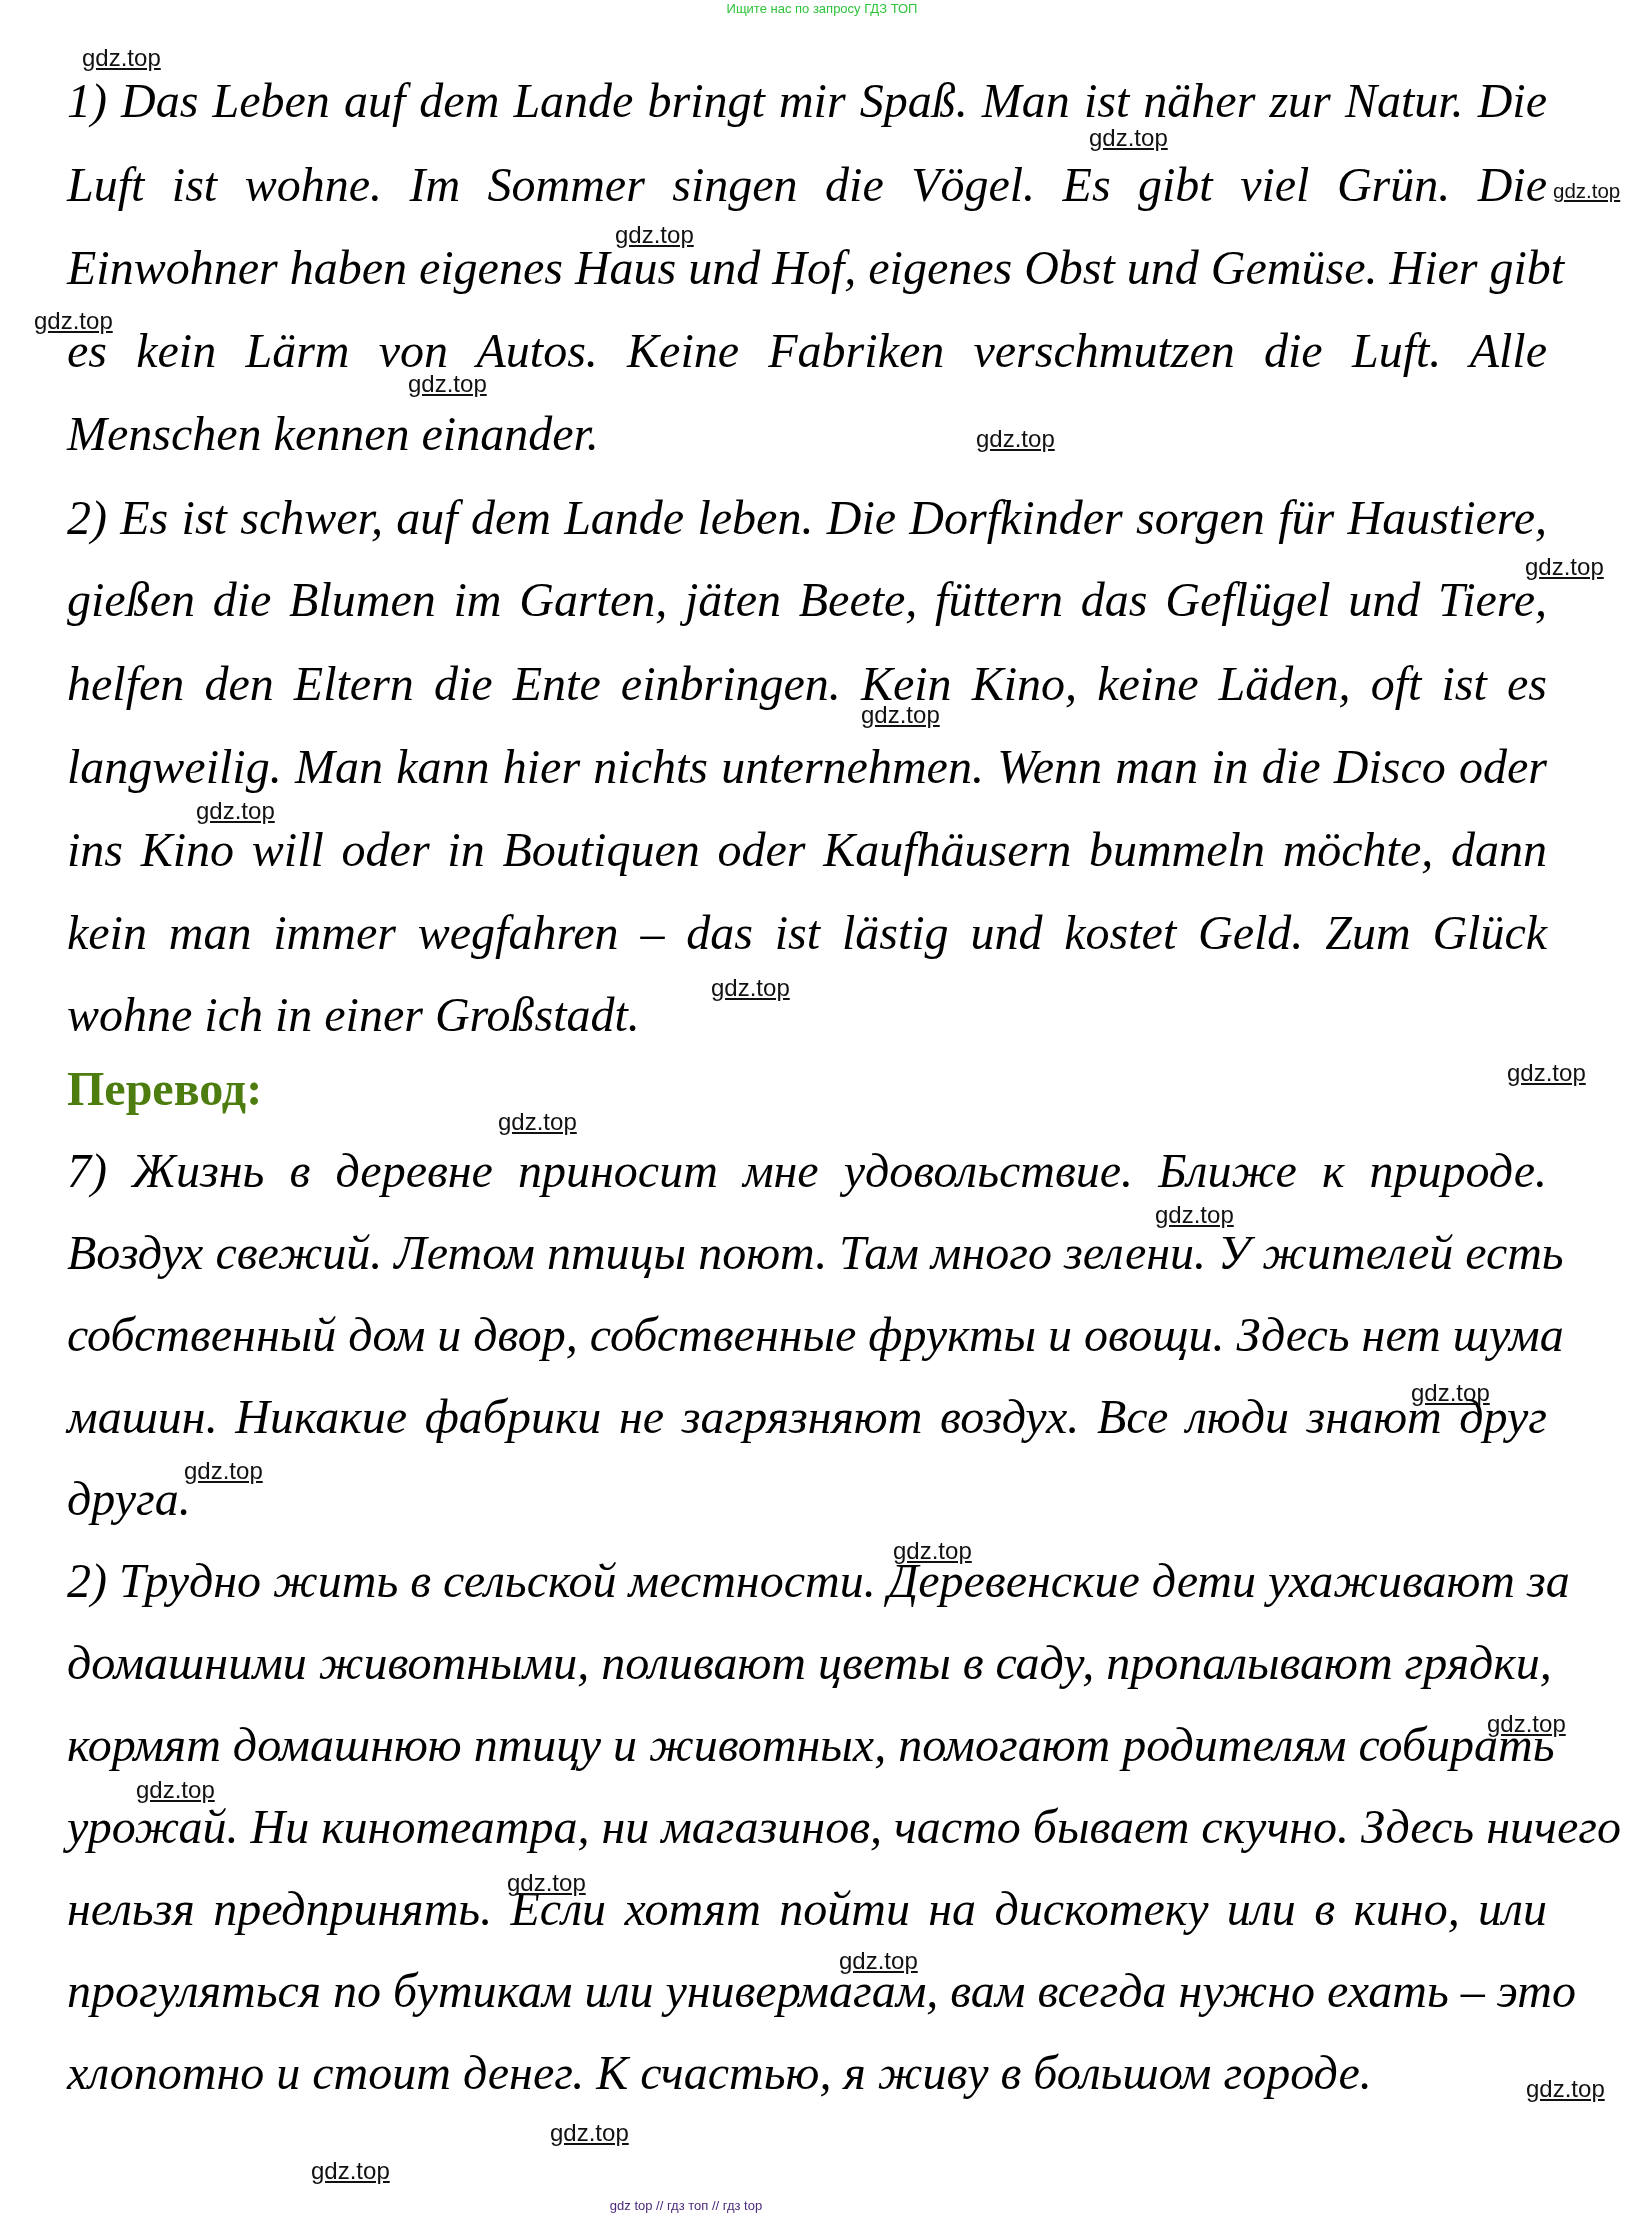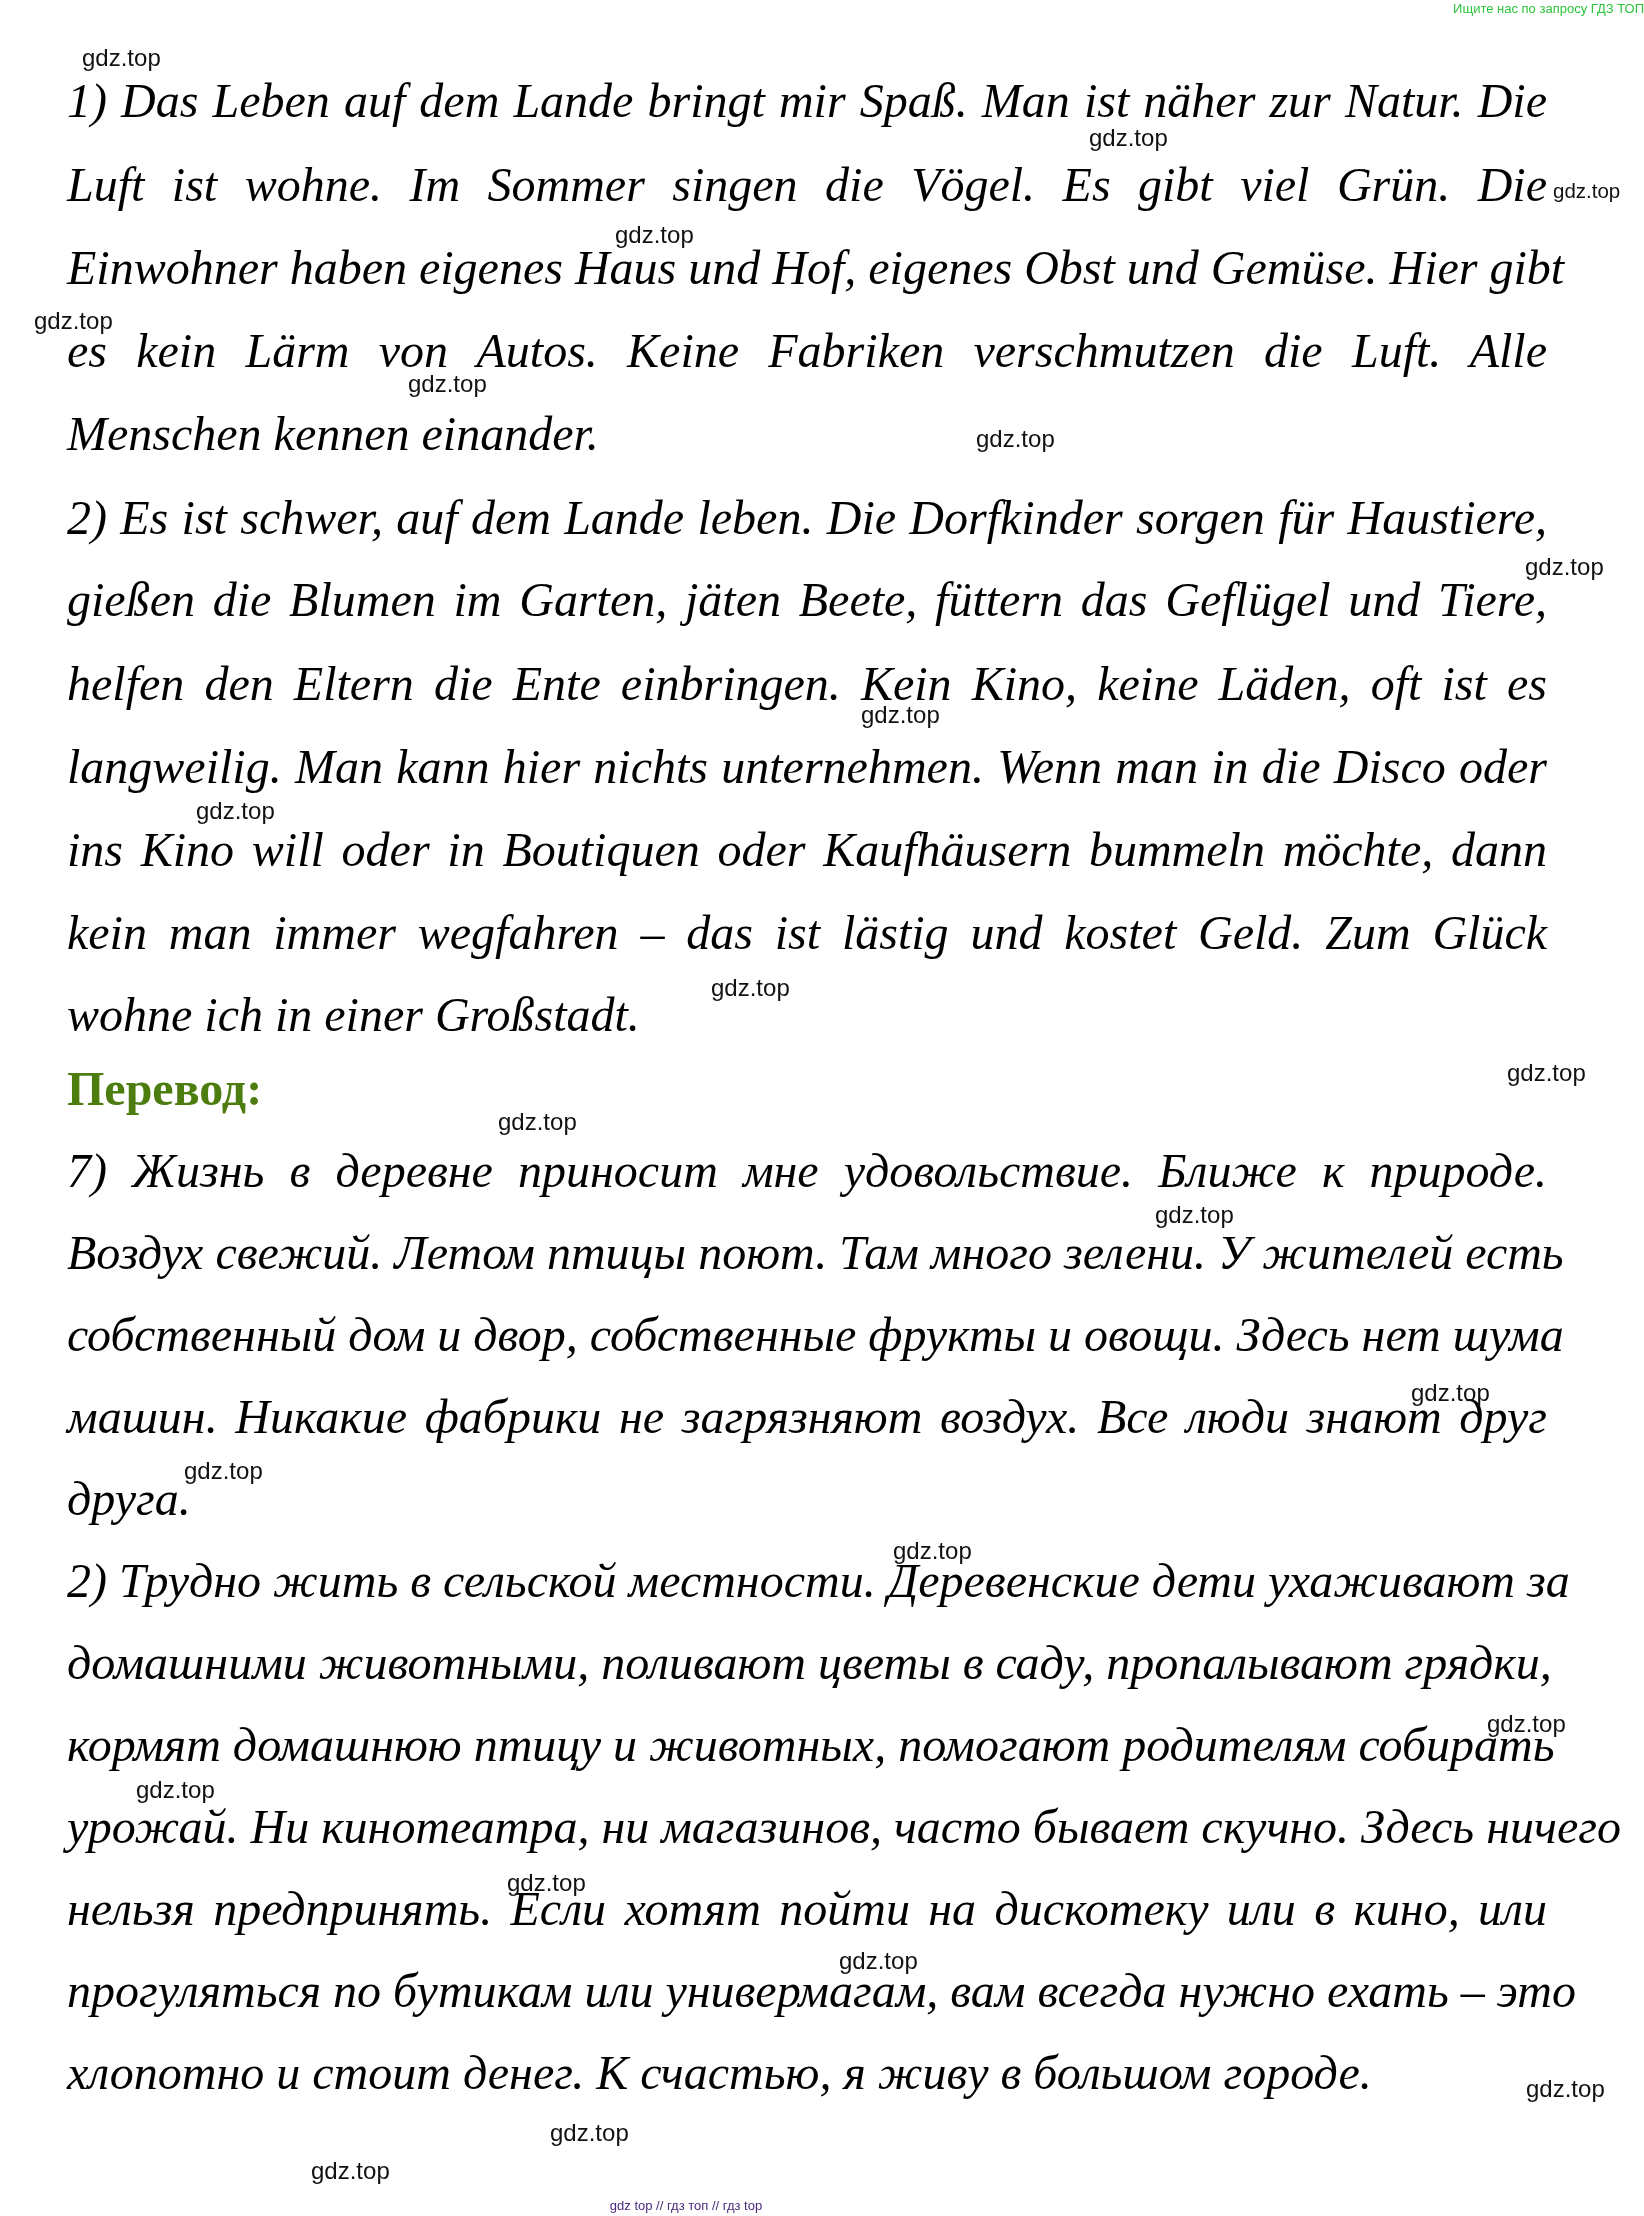--- a/index.html
+++ b/index.html
@@ -1,19 +1,19 @@
 <!DOCTYPE html>
 <html style="font-size:13px"><head>
 <meta charset="utf-8">
 <style>
   html, body { margin: 0; padding: 0; background: #ffffff; }
   body { width: 1644px; height: 2216px; position: relative; overflow: hidden; }
   .top-banner {
     position: absolute; left: 0; top: 0; width: 1644px; height: 18px;
-    text-align: right; color: #2ec43a;
+    text-align: center; color: #2ec43a;
     font-family: "Liberation Sans", sans-serif; font-size: 13px; line-height: 18px;
   }
   .footer {
     position: absolute; left: 0; top: 2197px; width: 1372px; height: 18px;
     text-align: center; color: #4a2a7a;
     font-family: "Liberation Sans", sans-serif; font-size: 13px; line-height: 18px;
   }
   .line {
     position: absolute; left: 67px; width: 1480px;
     font-family: "Liberation Serif", serif; font-size: 48px; color: #000;
@@ -21,21 +21,21 @@
     text-align: justify; text-align-last: justify; font-style: italic;
   }
   .line.last { text-align-last: left; }
   .heading {
     position: absolute; left: 67px;
     font-family: "Liberation Serif", serif; font-size: 48px; font-weight: bold; color: #4d7c0f;
     line-height: 57px; height: 57px; white-space: nowrap;
   }
   .wm {
     position: absolute; font-family: "Liberation Sans", sans-serif;
-    font-size: 24px; color: #111; line-height: 26px; white-space: nowrap;
+    font-size: 24px; color: #111; line-height: 26px; white-space: nowrap; text-decoration: underline;
   }
 </style>
 </head>
 <body>
 
 <div class="top-banner">Ищите нас по запросу ГДЗ ТОП</div>
 
 <div>
   <div class="line" style="top:72px">1) Das Leben auf dem Lande bringt mir Spaß. Man ist näher zur Natur. Die</div>
   <div class="line" style="top:156px">Luft ist wohne. Im Sommer singen die Vögel.  Es gibt viel Grün. Die</div>

